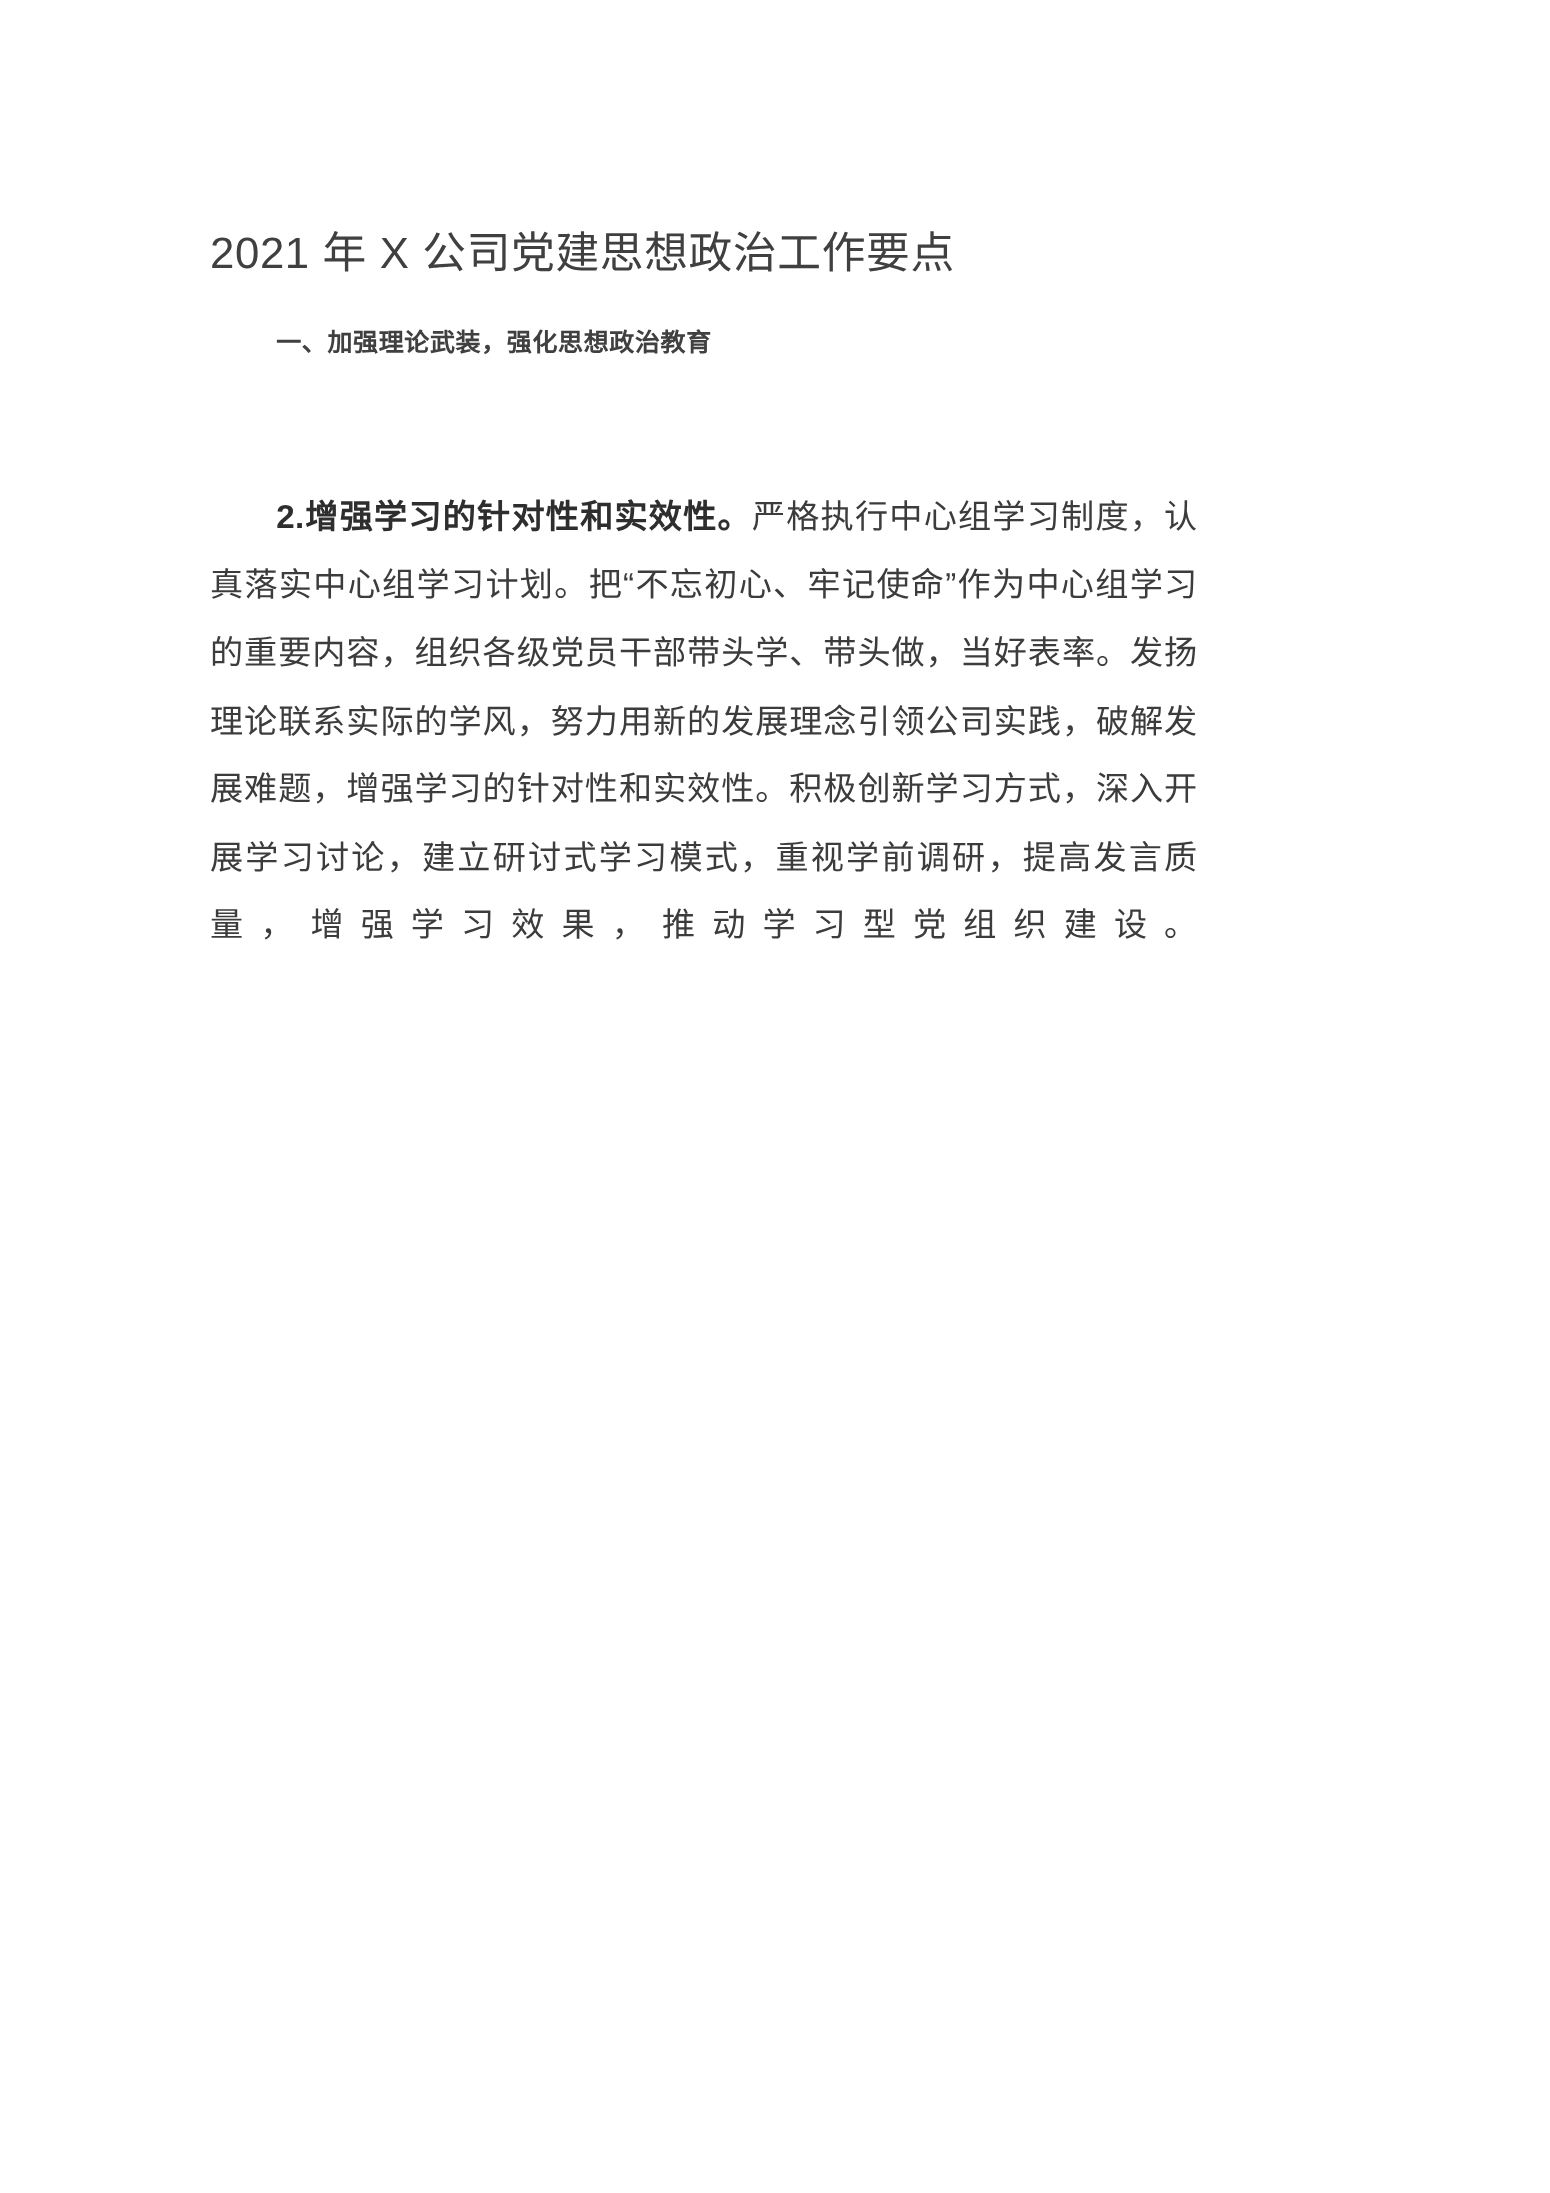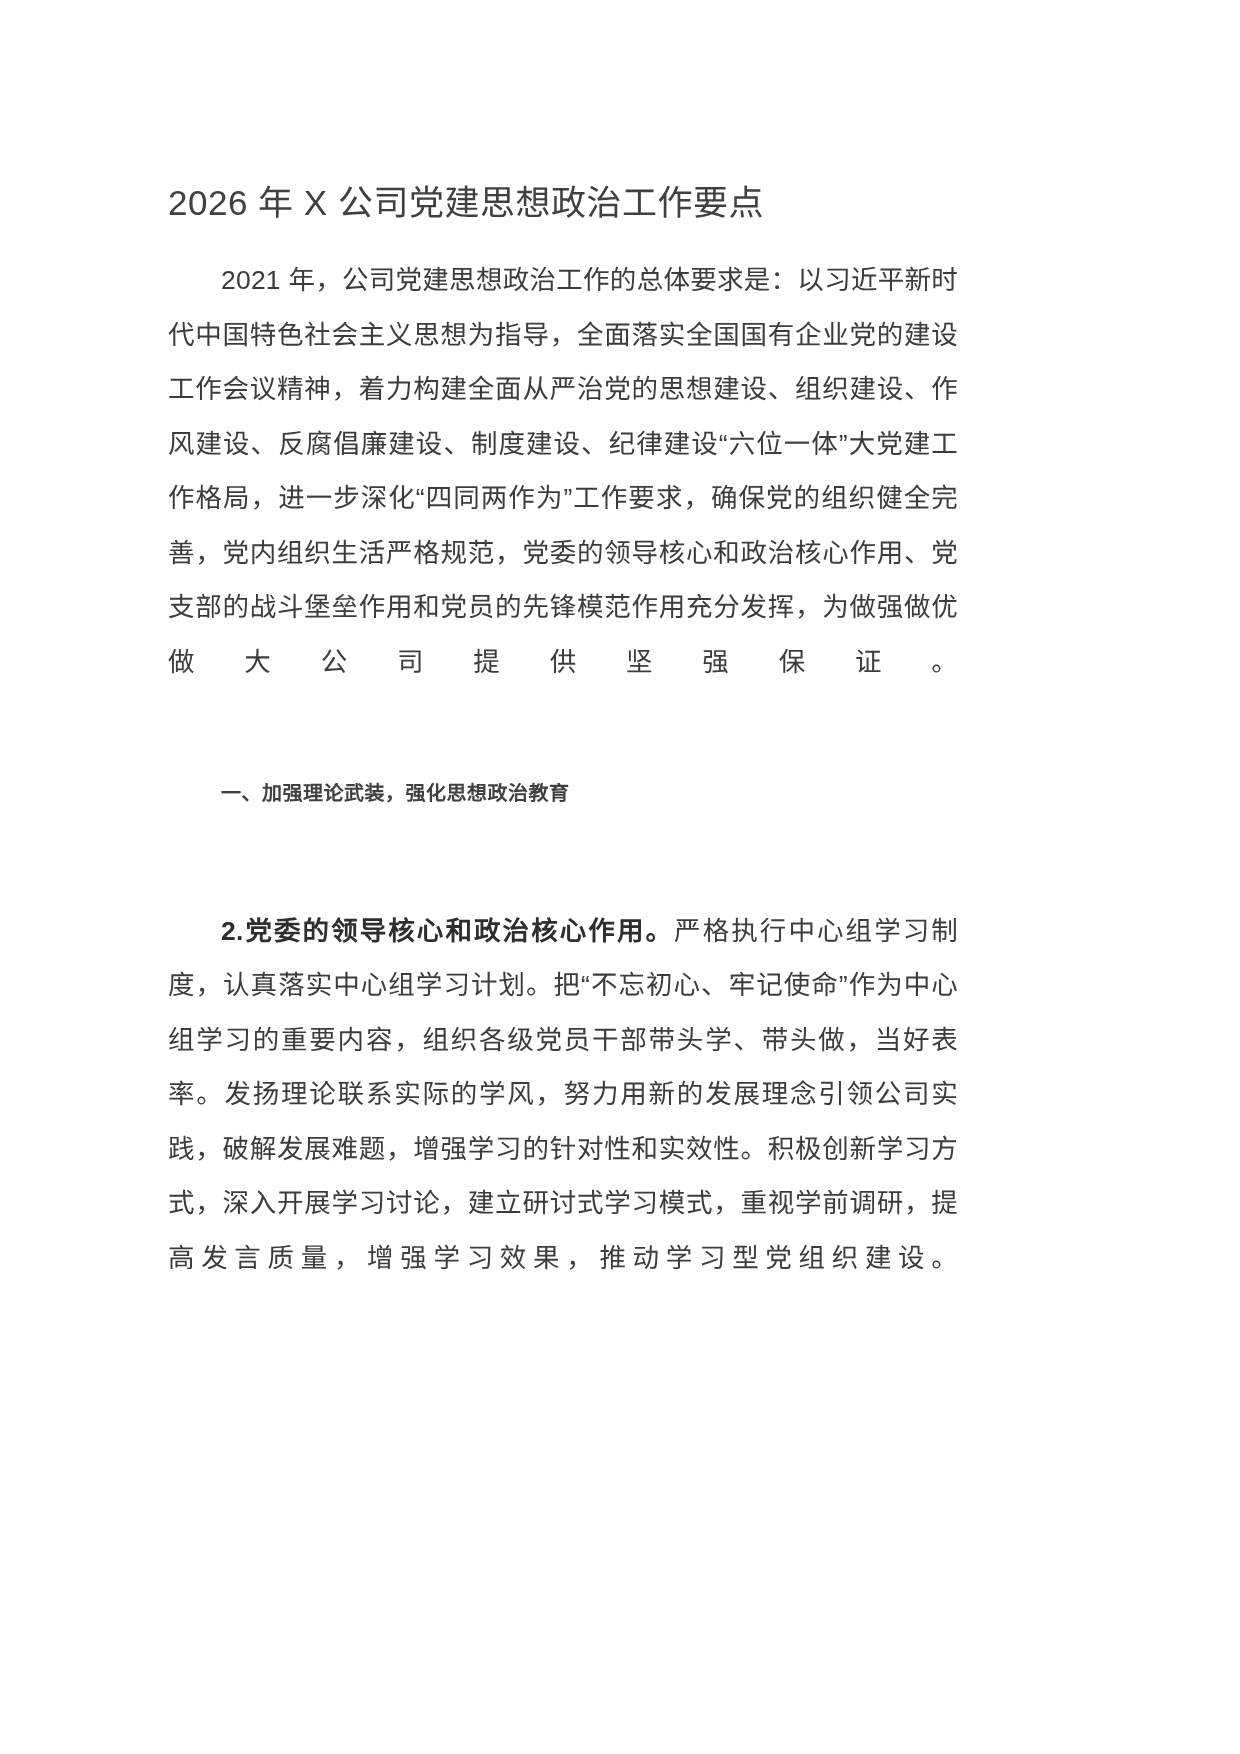--- a/index.html
+++ b/index.html
@@ -98,25 +98,24 @@
     display: inline-block;
     width: 100%;
   }
 </style>
 </head>
 <body>
 
 <div class="page">
   <div class="content">
 
-    <h1 class="doc-title">2026 年 X 公司党建思想政治工作要点</h1>
+    <h1 class="doc-title">2021 年 X 公司党建思想政治工作要点</h1>
 
-    <p class="para first-para">2021 年，公司党建思想政治工作的总体要求是：以习近平新时代中国特色社会主义思想为指导，全面落实全国国有企业党的建设工作会议精神，着力构建全面从严治党的思想建设、组织建设、作风建设、反腐倡廉建设、制度建设、纪律建设“六位一体”大党建工作格局，进一步深化“四同两作为”工作要求，确保党的组织健全完善，党内组织生活严格规范，党委的领导核心和政治核心作用、党支部的战斗堡垒作用和党员的先锋模范作用充分发挥，为做强做优做大公司提供坚强保证。</p>
 
     <h2 class="section-heading">一、加强理论武装，强化思想政治教育</h2>
 
 
     <p class="para indented gap-before">
-      <span class="num">2.</span><span class="lead">党委的领导核心和政治核心作用。</span><span>严格执行中心组学习制度，认真落实中心组学习计划。把“不忘初心、牢记使命”作为中心组学习的重要内容，组织各级党员干部带头学、带头做，当好表率。发扬理论联系实际的学风，努力用新的发展理念引领公司实践，破解发展难题，增强学习的针对性和实效性。积极创新学习方式，深入开展学习讨论，建立研讨式学习模式，重视学前调研，提高发言质量，增强学习效果，推动学习型党组织建设。</span>
+      <span class="num">2.</span><span class="lead">增强学习的针对性和实效性。</span><span>严格执行中心组学习制度，认真落实中心组学习计划。把“不忘初心、牢记使命”作为中心组学习的重要内容，组织各级党员干部带头学、带头做，当好表率。发扬理论联系实际的学风，努力用新的发展理念引领公司实践，破解发展难题，增强学习的针对性和实效性。积极创新学习方式，深入开展学习讨论，建立研讨式学习模式，重视学前调研，提高发言质量，增强学习效果，推动学习型党组织建设。</span>
     </p>
 
   </div>
 </div>
 
 </body></html>

